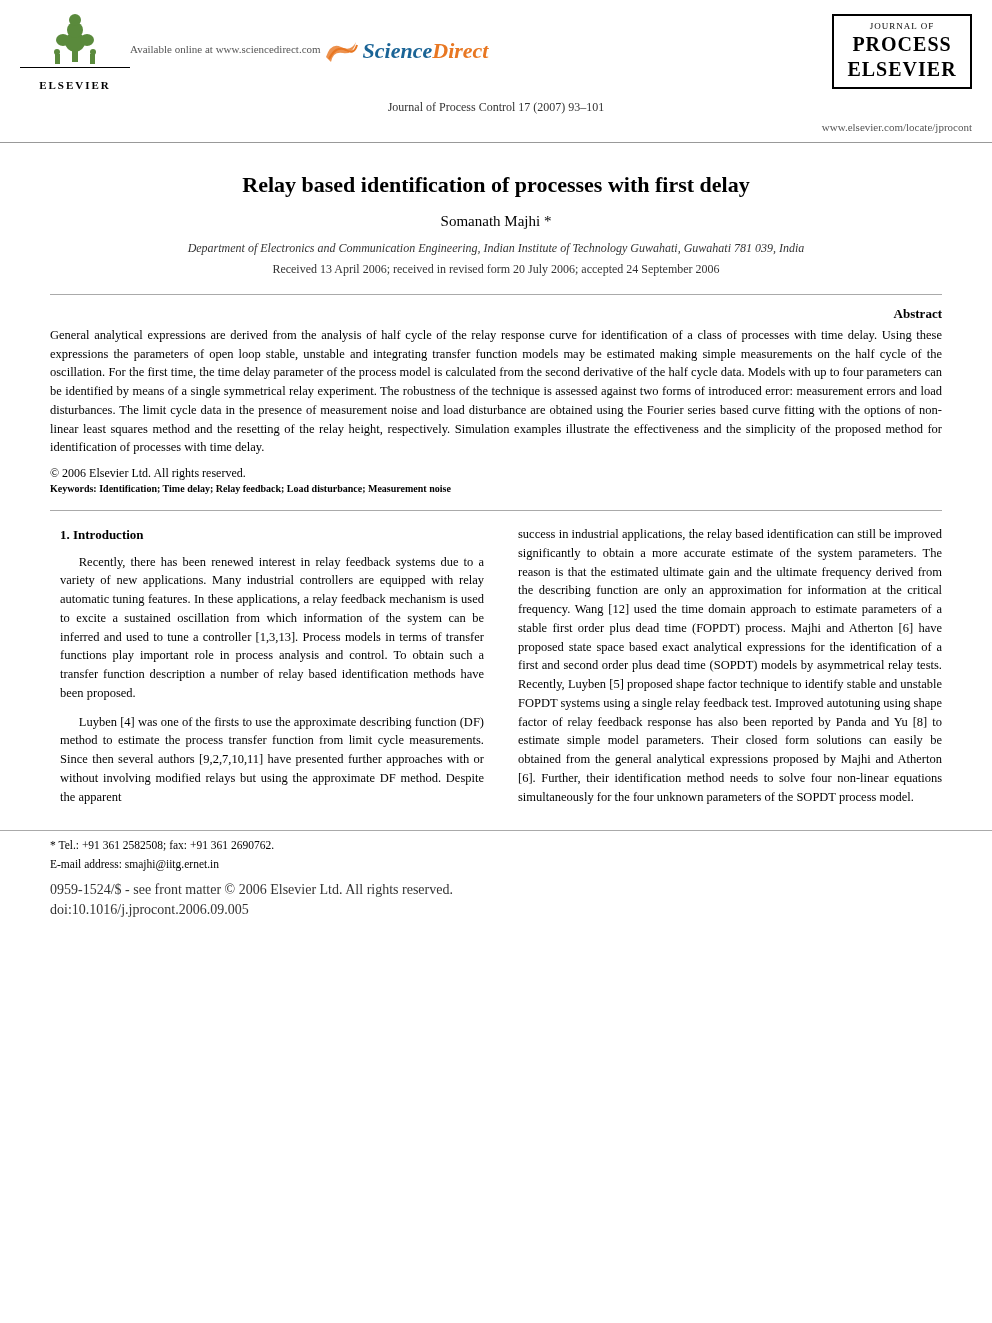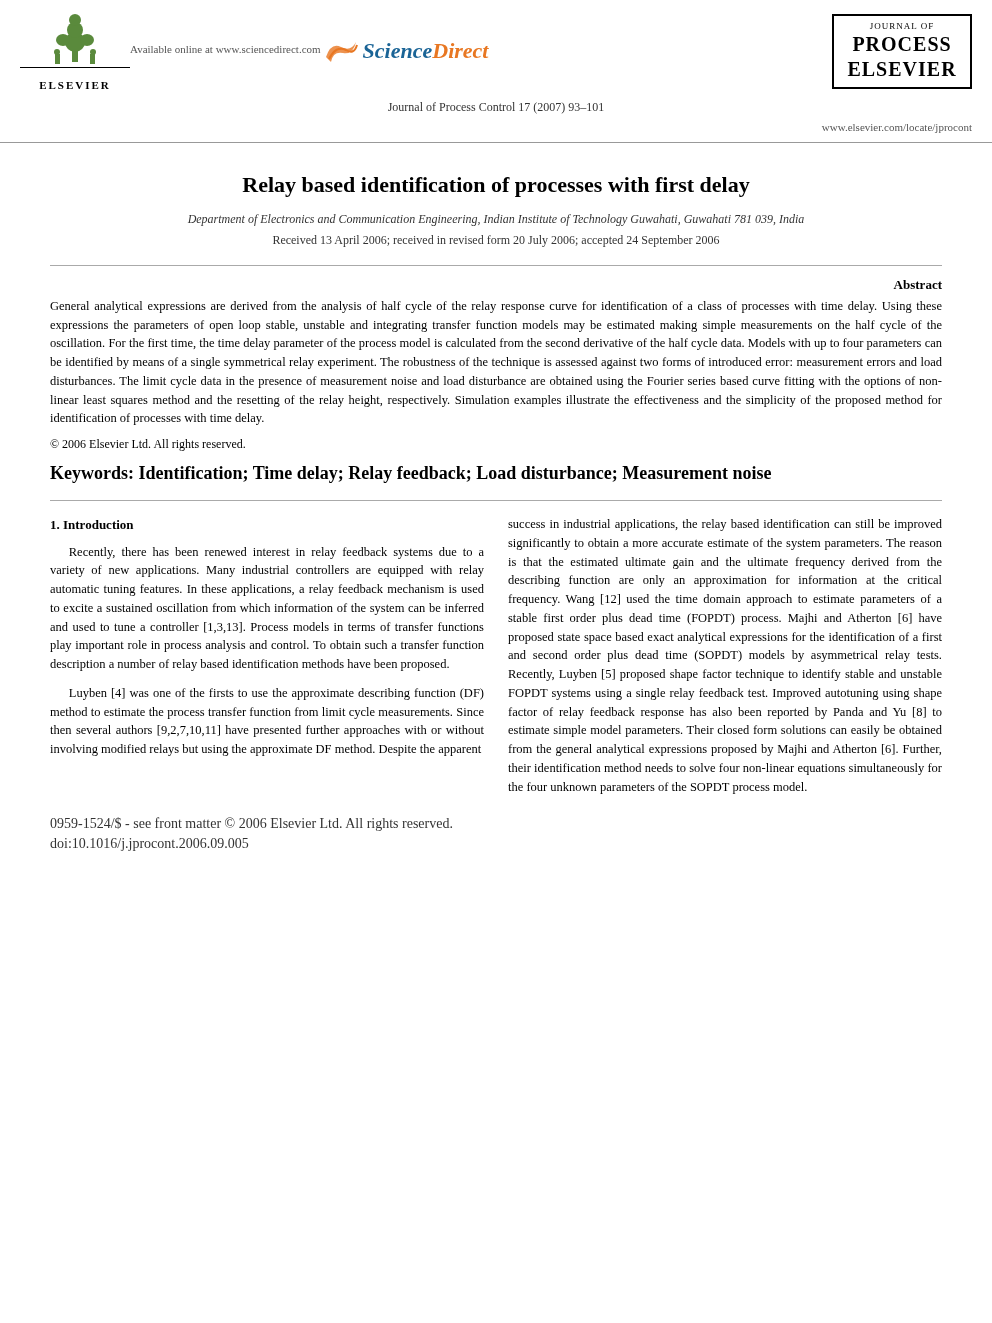--- a/index.html
+++ b/index.html
@@ -166,39 +166,40 @@
     .abstract-text {
       font-size: 12.5px;
       line-height: 1.5;
       text-align: justify;
     }
     .copyright-line {
       font-size: 12px;
       margin-top: 8px;
     }
     .keywords-line {
-      font-size: 18px;
+      font-size: 10px;
       font-style: italic;
-      margin-top: 8px;
+      margin-top: 0;
     }
     .keywords-line span {
       font-style: normal;
       font-weight: bold;
     }
     
     .two-col {
       display: flex;
       gap: 24px;
       margin-top: 14px;
     }
     .col {
       flex: 1;
       font-size: 12.5px;
       line-height: 1.5;
       text-align: justify;
+      margin-left: 10px;
     }
     .section-heading {
       font-size: 13px;
       font-weight: bold;
       margin-bottom: 8px;
     }
     .col p {
       margin-bottom: 10px;
       text-indent: 1.5em;
     }
@@ -275,20 +276,23 @@
     </div>
 
     <div class="header-mid">Journal of Process Control 17 (2007) 93–101</div>
     <div class="header-bottom">www.elsevier.com/locate/jprocont</div>
   </div>
 
   <div class="content">
 
     <div class="article-title">Relay based identification of processes with first delay</div>
 
+    <div class="author-name">
+      <span>Somanath Majhi *</span>
+    </div>
 
     <div class="affiliation">Department of Electronics and Communication Engineering, Indian Institute of Technology Guwahati, Guwahati 781 039, India</div>
 
     <div class="received-line">Received 13 April 2006; received in revised form 20 July 2006; accepted 24 September 2006</div>
 
     <hr class="section-line">
 
     <div class="abstract-section">
       <div class="abstract-title">Abstract</div>
       <div class="abstract-text">General analytical expressions are derived from the analysis of half cycle of the relay response curve for identification of a class of processes with time delay. Using these expressions the parameters of open loop stable, unstable and integrating transfer function models may be estimated making simple measurements on the half cycle of the oscillation. For the first time, the time delay parameter of the process model is calculated from the second derivative of the half cycle data. Models with up to four parameters can be identified by means of a single symmetrical relay experiment. The robustness of the technique is assessed against two forms of introduced error: measurement errors and load disturbances. The limit cycle data in the presence of measurement noise and load disturbance are obtained using the Fourier series based curve fitting with the options of non-linear least squares method and the resetting of the relay height, respectively. Simulation examples illustrate the effectiveness and the simplicity of the proposed method for identification of processes with time delay.</div>
@@ -310,19 +314,23 @@
       </div>
 
       <div class="col">
         <p style="text-indent:0">success in industrial applications, the relay based identification can still be improved significantly to obtain a more accurate estimate of the system parameters. The reason is that the estimated ultimate gain and the ultimate frequency derived from the describing function are only an approximation for information at the critical frequency. Wang [12] used the time domain approach to estimate parameters of a stable first order plus dead time (FOPDT) process. Majhi and Atherton [6] have proposed state space based exact analytical expressions for the identification of a first and second order plus dead time (SOPDT) models by asymmetrical relay tests. Recently, Luyben [5] proposed shape factor technique to identify stable and unstable FOPDT systems using a single relay feedback test. Improved autotuning using shape factor of relay feedback response has also been reported by Panda and Yu [8] to estimate simple model parameters. Their closed form solutions can easily be obtained from the general analytical expressions proposed by Majhi and Atherton [6]. Further, their identification method needs to solve four non-linear equations simultaneously for the four unknown parameters of the SOPDT process model.</p>
       </div>
 
     </div>
 
   </div>
 
+  <div class="footnote-area">
+    <p>* Tel.: +91 361 2582508; fax: +91 361 2690762.</p>
+    <p>E-mail address: smajhi@iitg.ernet.in</p>
+  </div>
 
   <div class="issn-line">
     <div>0959-1524/$ - see front matter © 2006 Elsevier Ltd. All rights reserved.</div>
     <div>doi:10.1016/j.jprocont.2006.09.005</div>
   </div>
 
 </div>
 
 </body></html>

